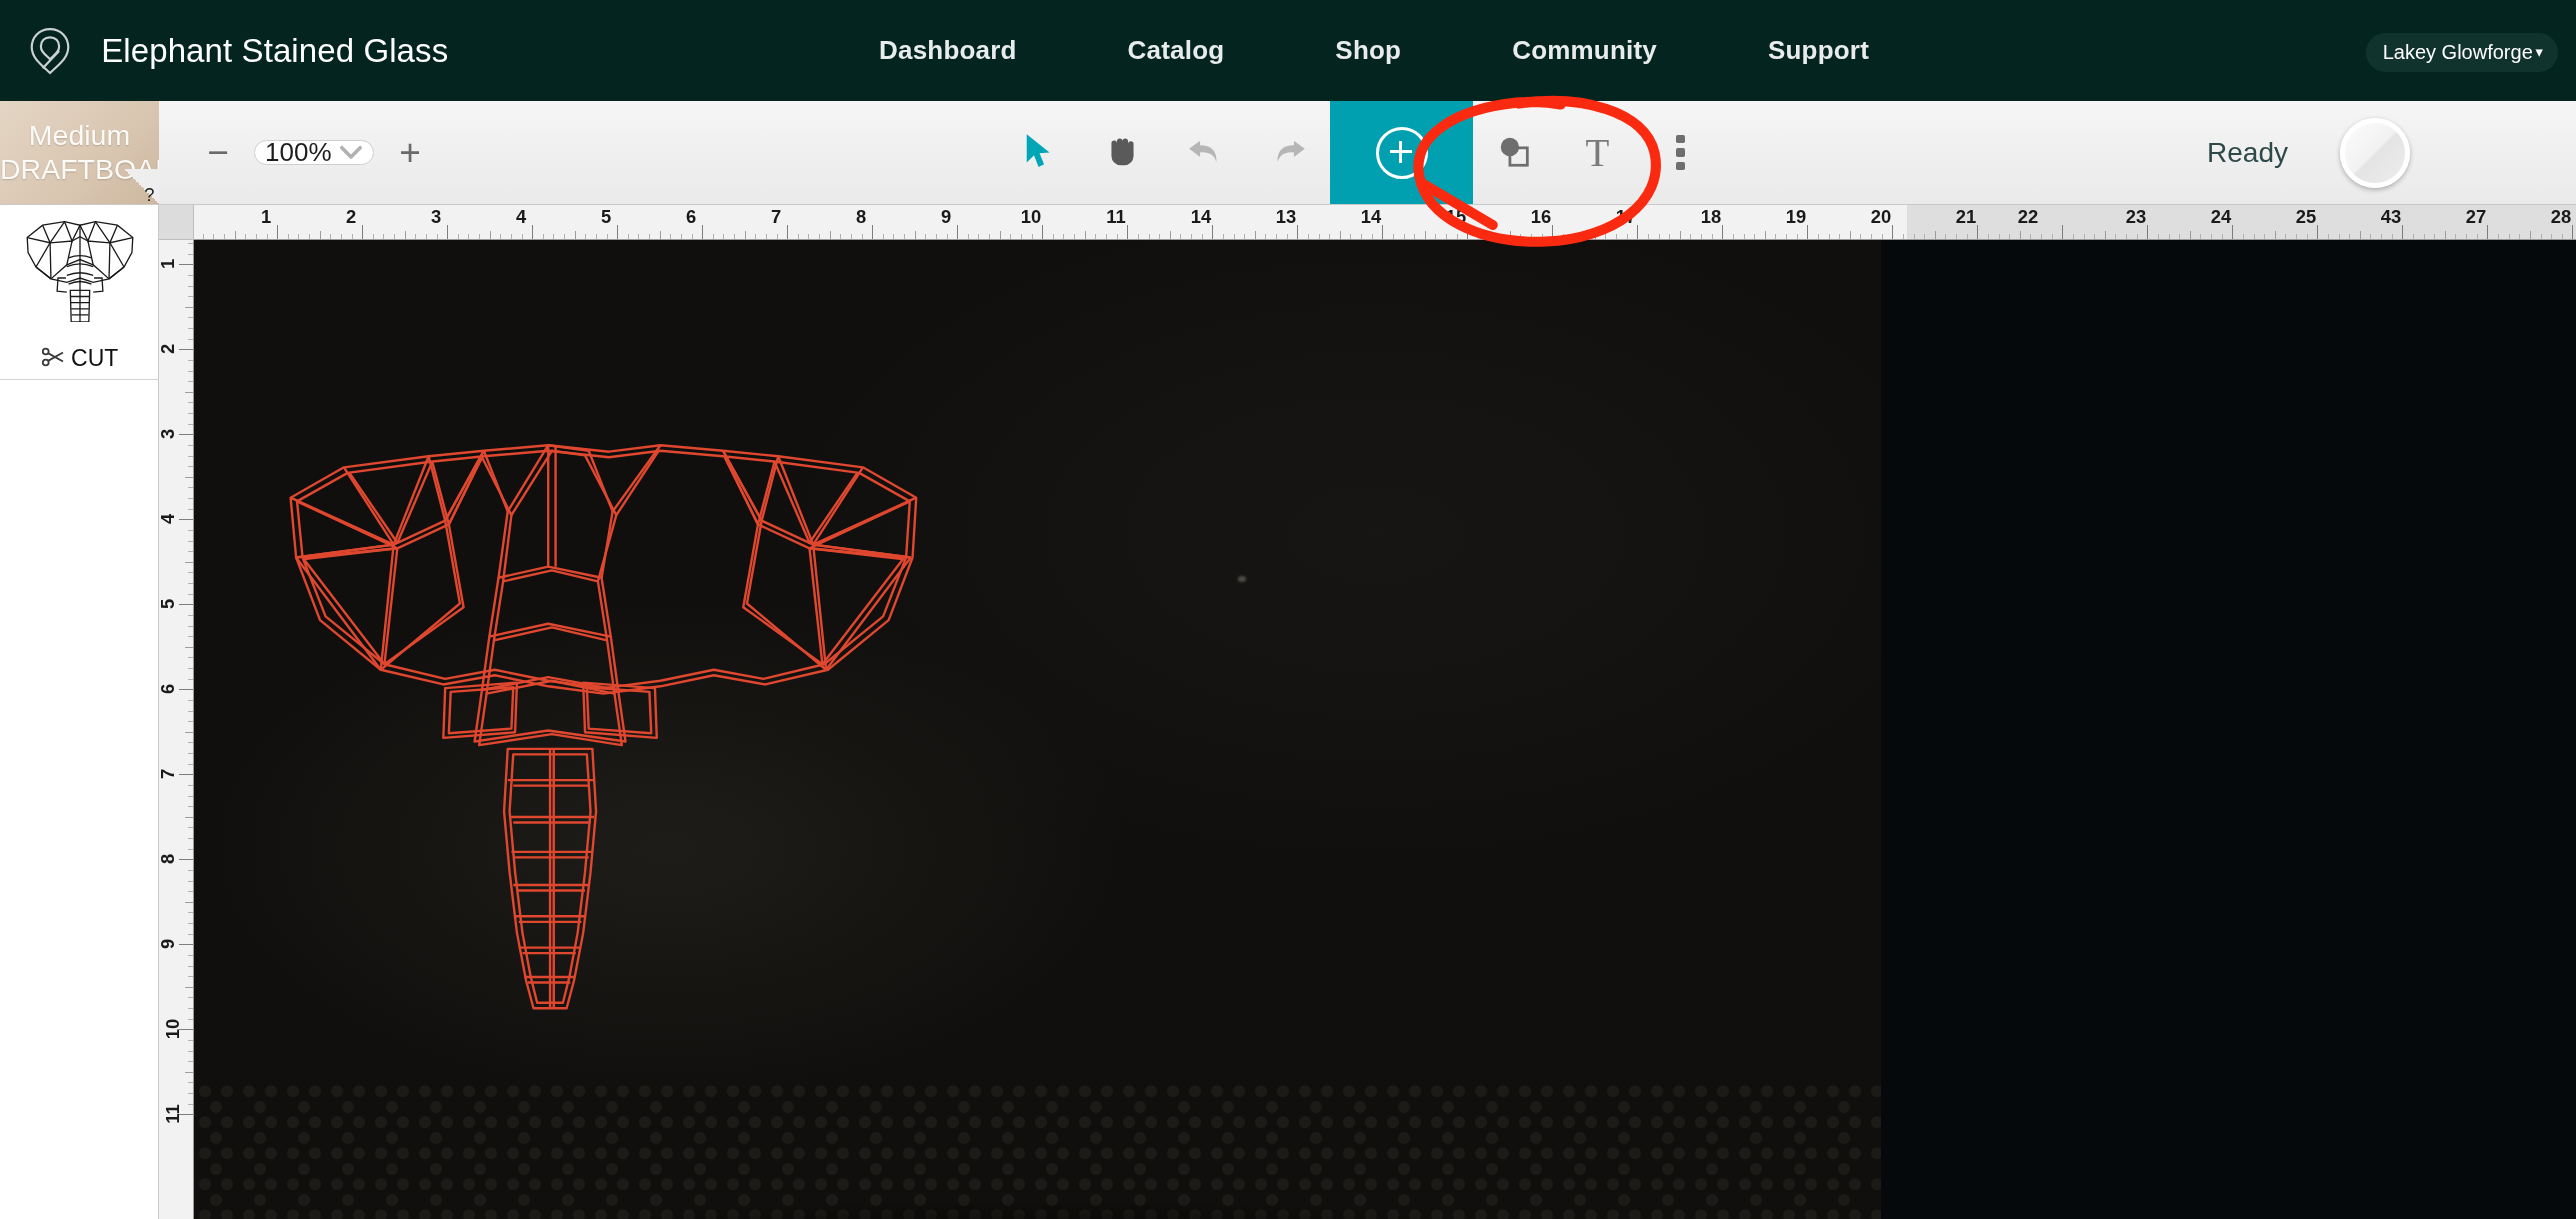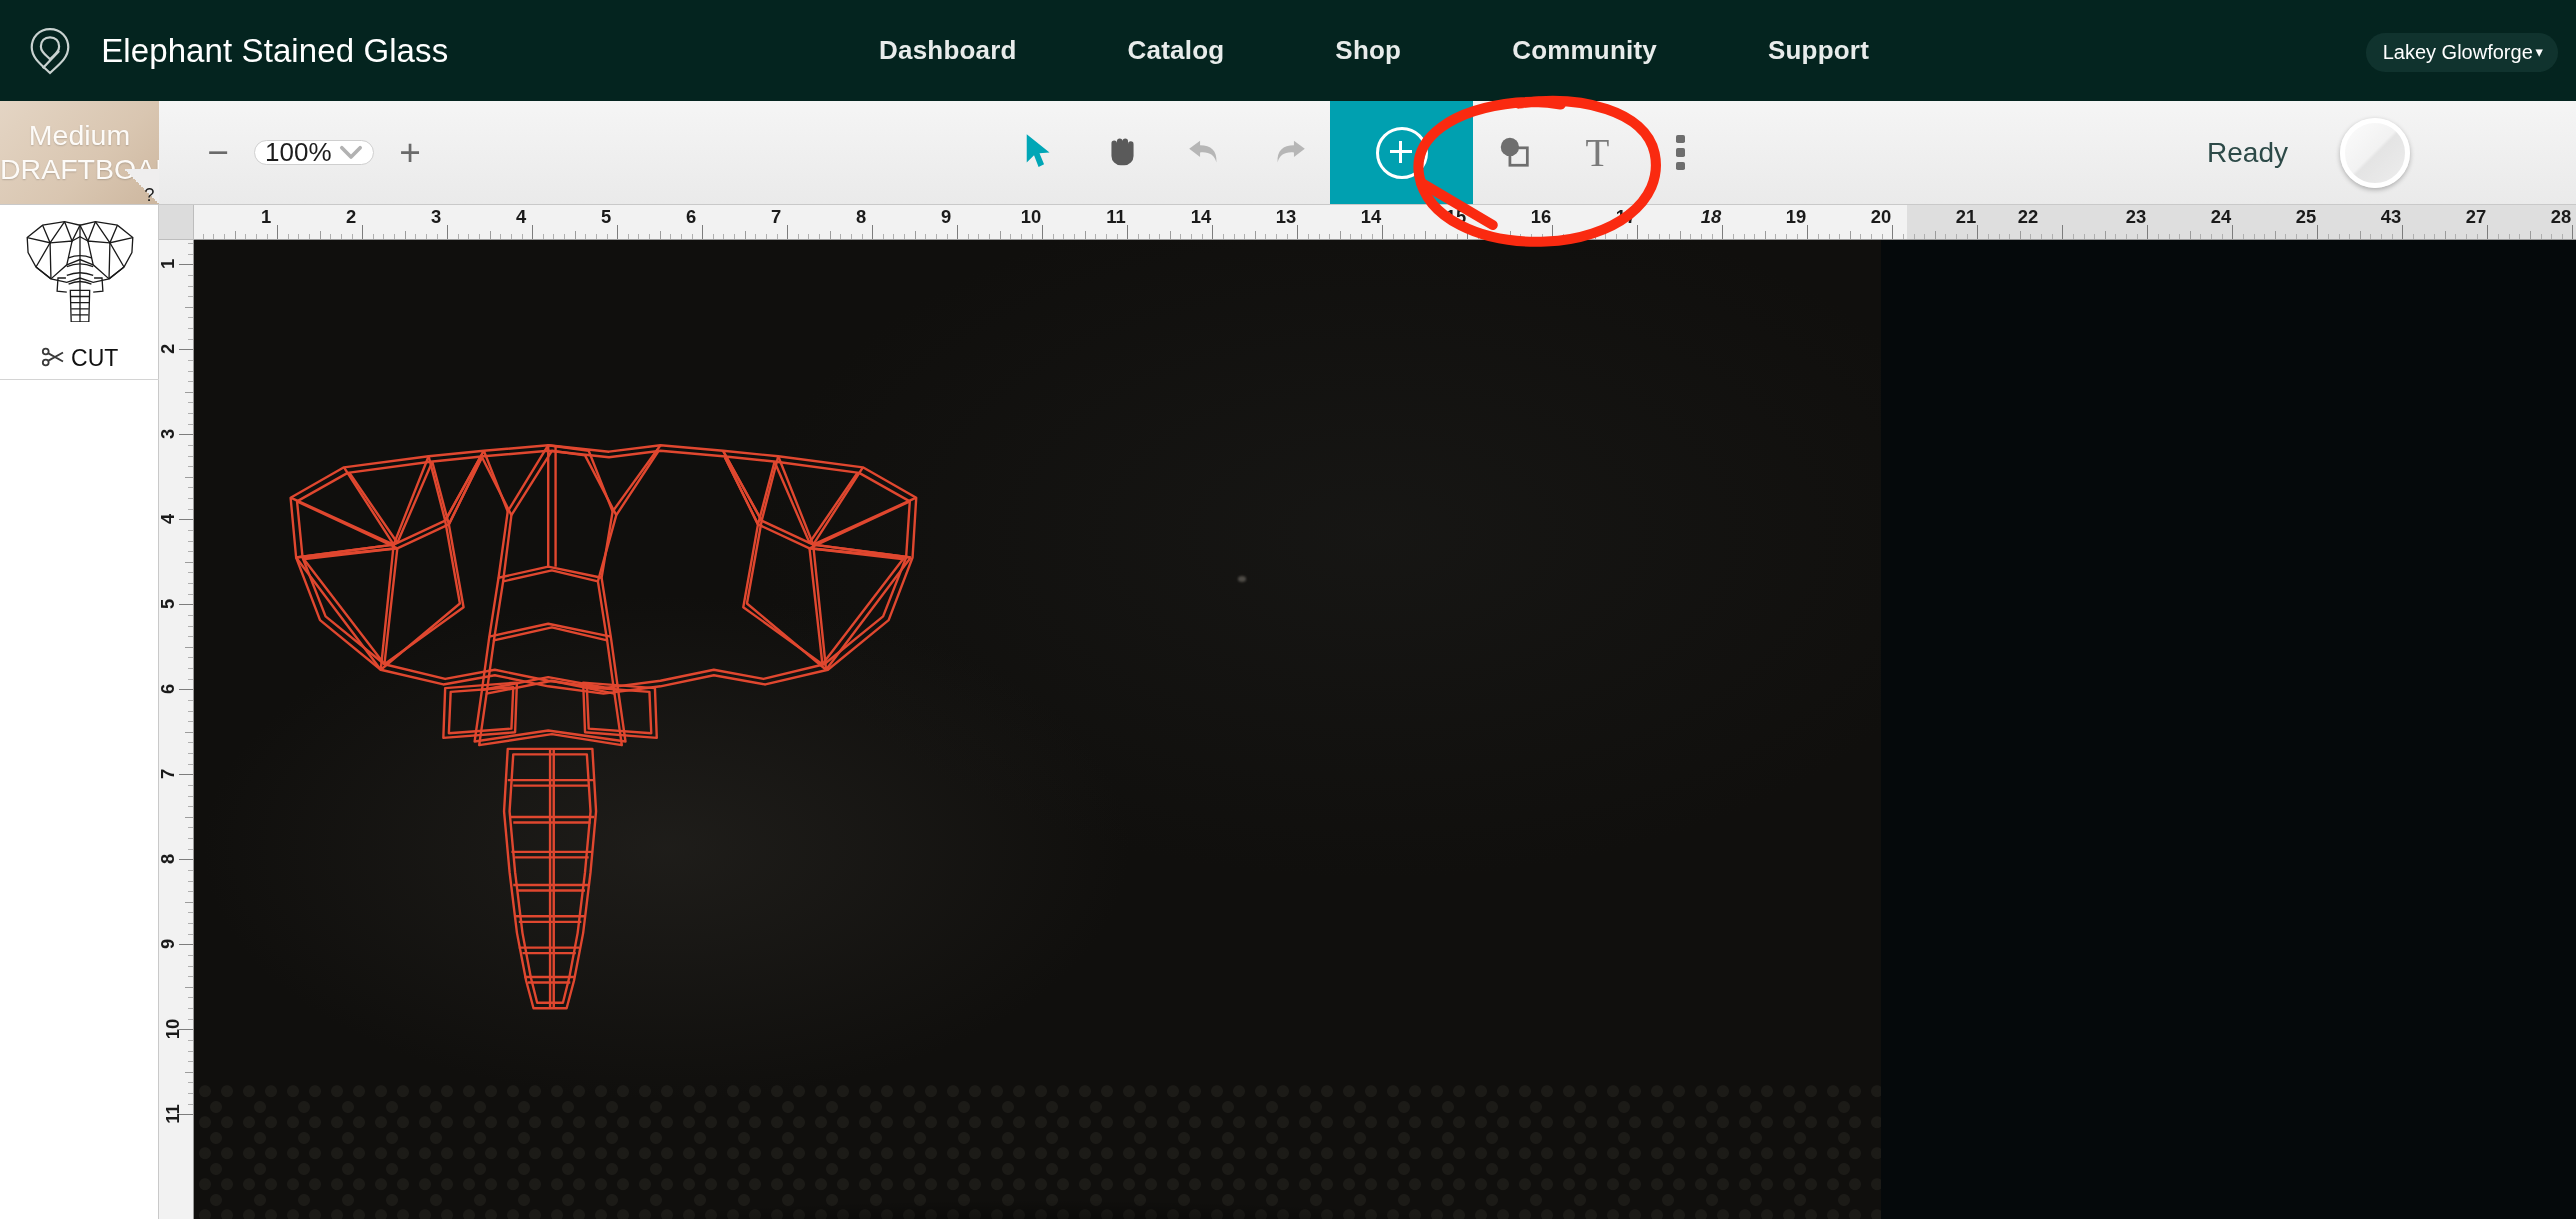--- a/index.html
+++ b/index.html
@@ -598,21 +598,21 @@
     <div class="rt rh-major" style="left: 1443px;"></div>
     <div class="rh-num" style="left: 1432px;">17</div>
     <div class="rt rh-minor" style="left: 1369px;"></div>
     <div class="rt rh-minor" style="left: 1380px;"></div>
     <div class="rt rh-minor" style="left: 1390px;"></div>
     <div class="rt rh-mid" style="left: 1401px;"></div>
     <div class="rt rh-minor" style="left: 1411px;"></div>
     <div class="rt rh-minor" style="left: 1422px;"></div>
     <div class="rt rh-minor" style="left: 1433px;"></div>
     <div class="rt rh-major" style="left: 1528px;"></div>
-    <div class="rh-num" style="left: 1517px; font-style: italic;">18</div>
+    <div class="rh-num" style="left: 1517px;">18</div>
     <div class="rt rh-minor" style="left: 1454px;"></div>
     <div class="rt rh-minor" style="left: 1465px;"></div>
     <div class="rt rh-minor" style="left: 1475px;"></div>
     <div class="rt rh-mid" style="left: 1486px;"></div>
     <div class="rt rh-minor" style="left: 1496px;"></div>
     <div class="rt rh-minor" style="left: 1507px;"></div>
     <div class="rt rh-minor" style="left: 1518px;"></div>
     <div class="rt rh-major" style="left: 1613px;"></div>
     <div class="rh-num" style="left: 1602px;">19</div>
     <div class="rt rh-minor" style="left: 1539px;"></div>

